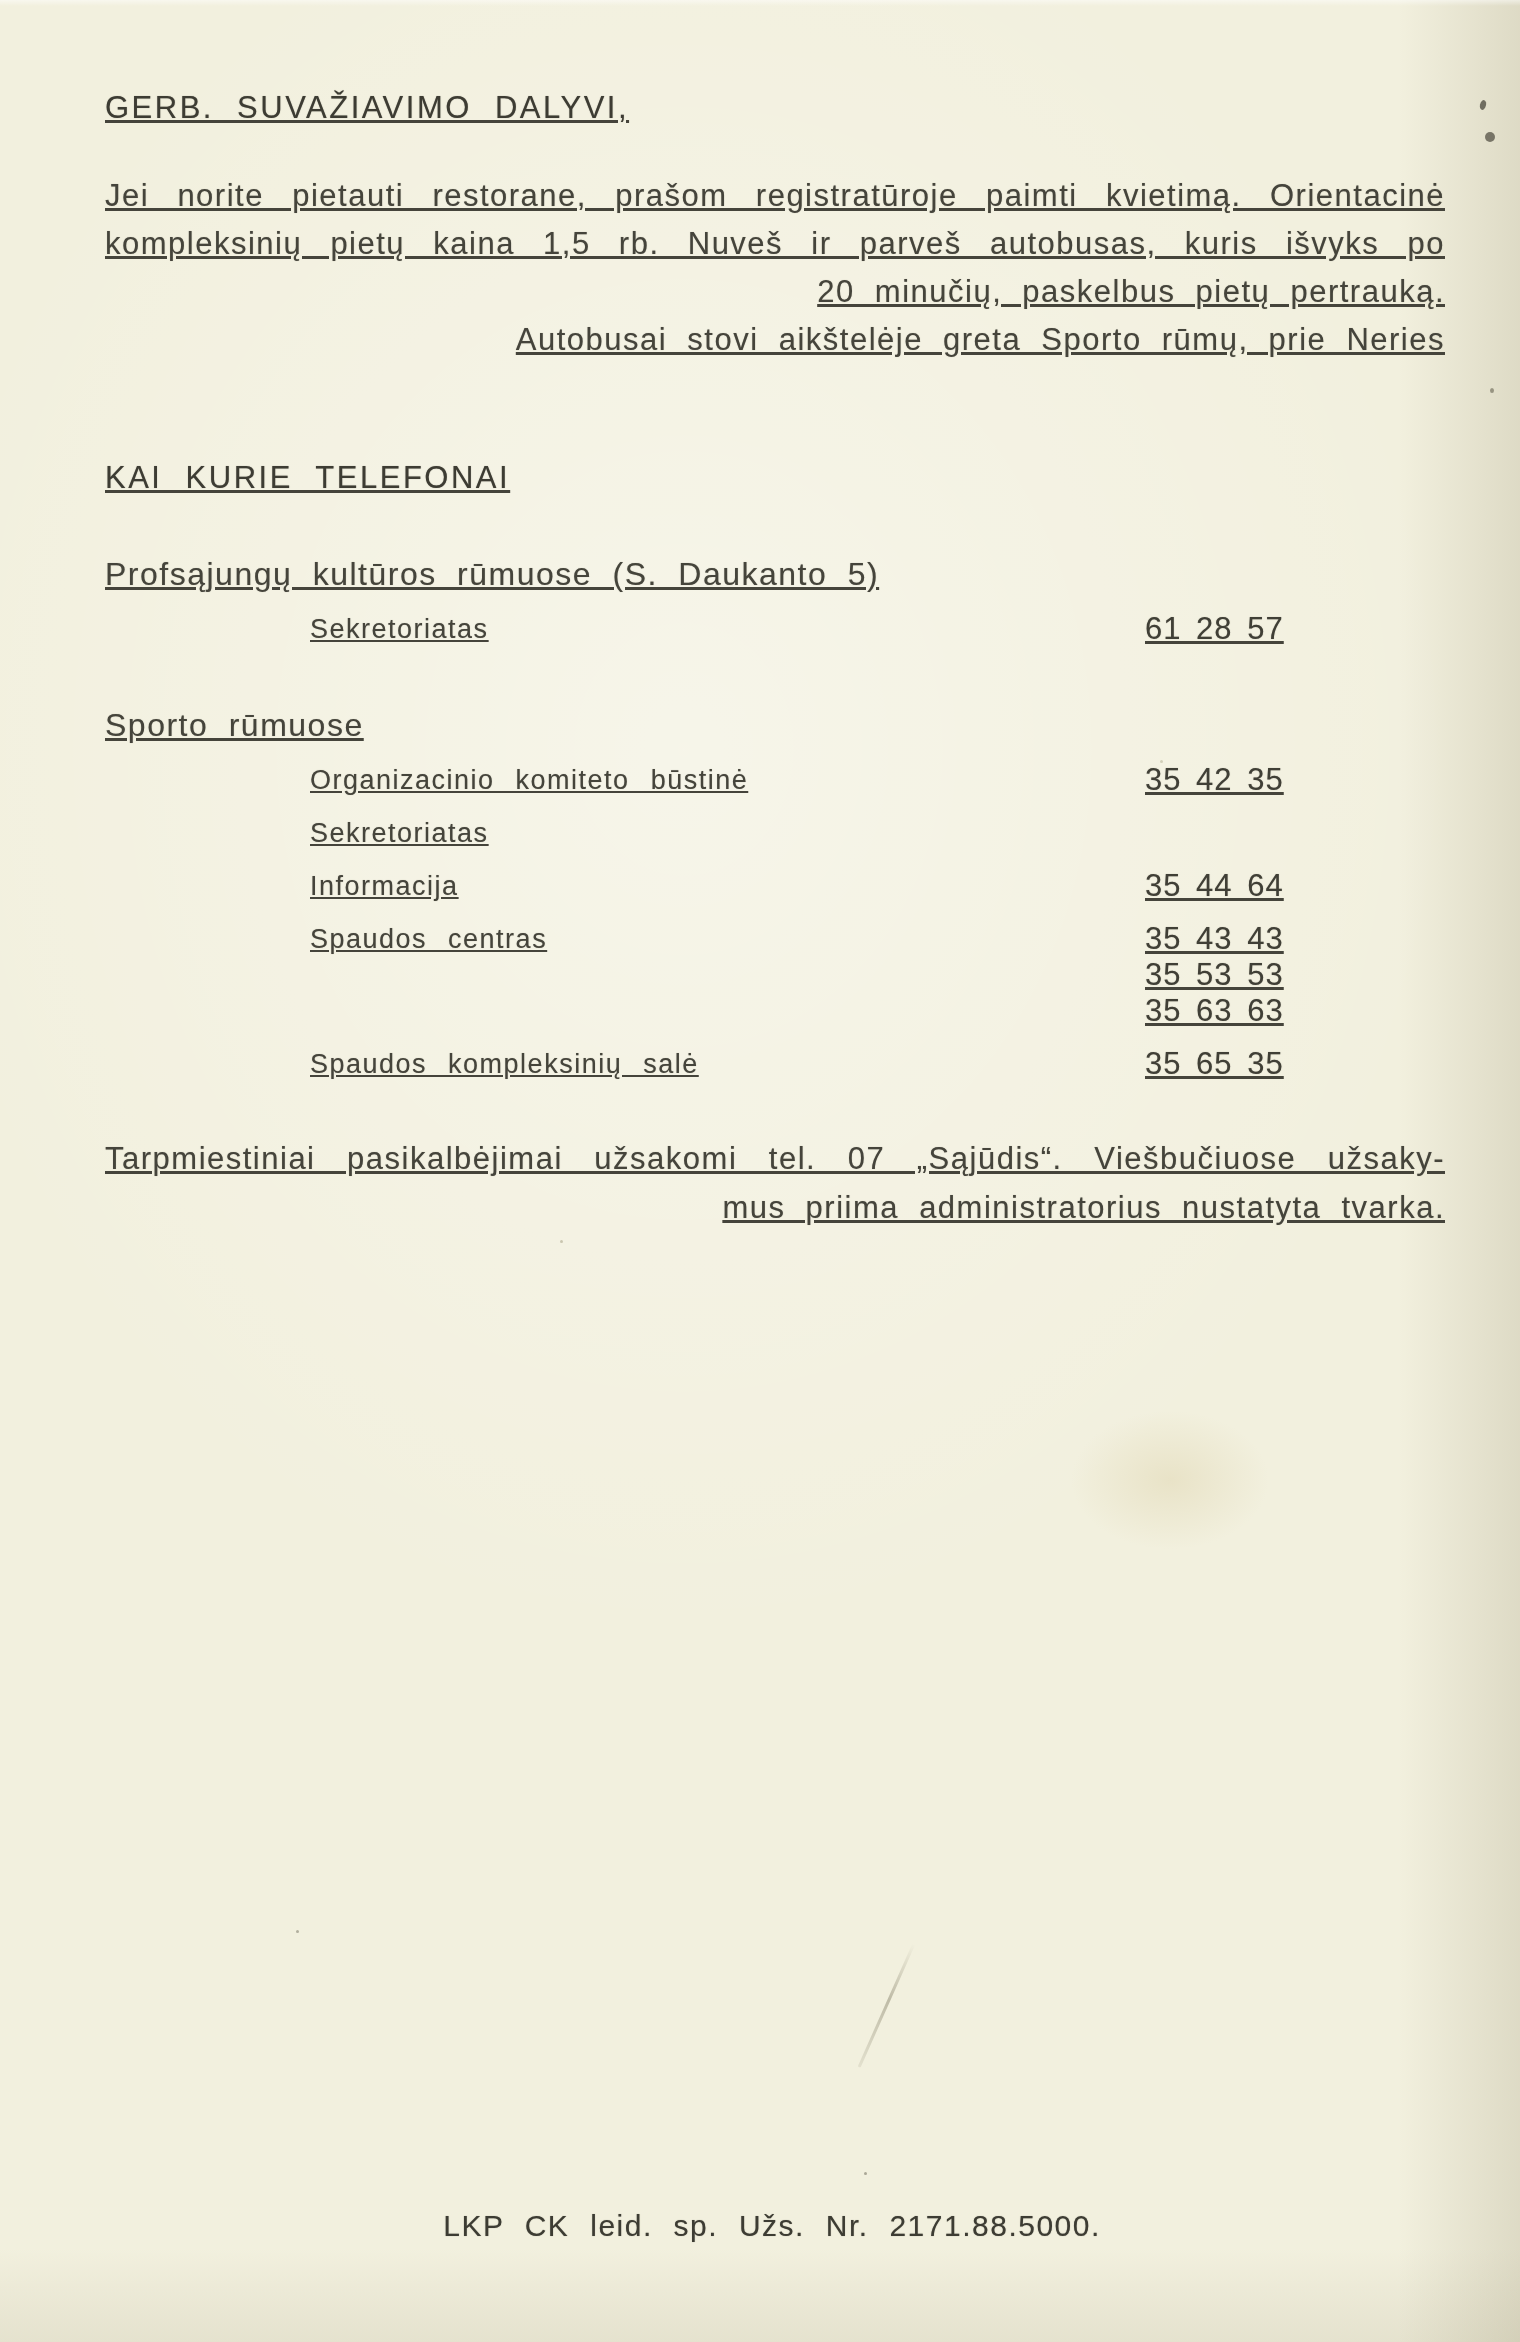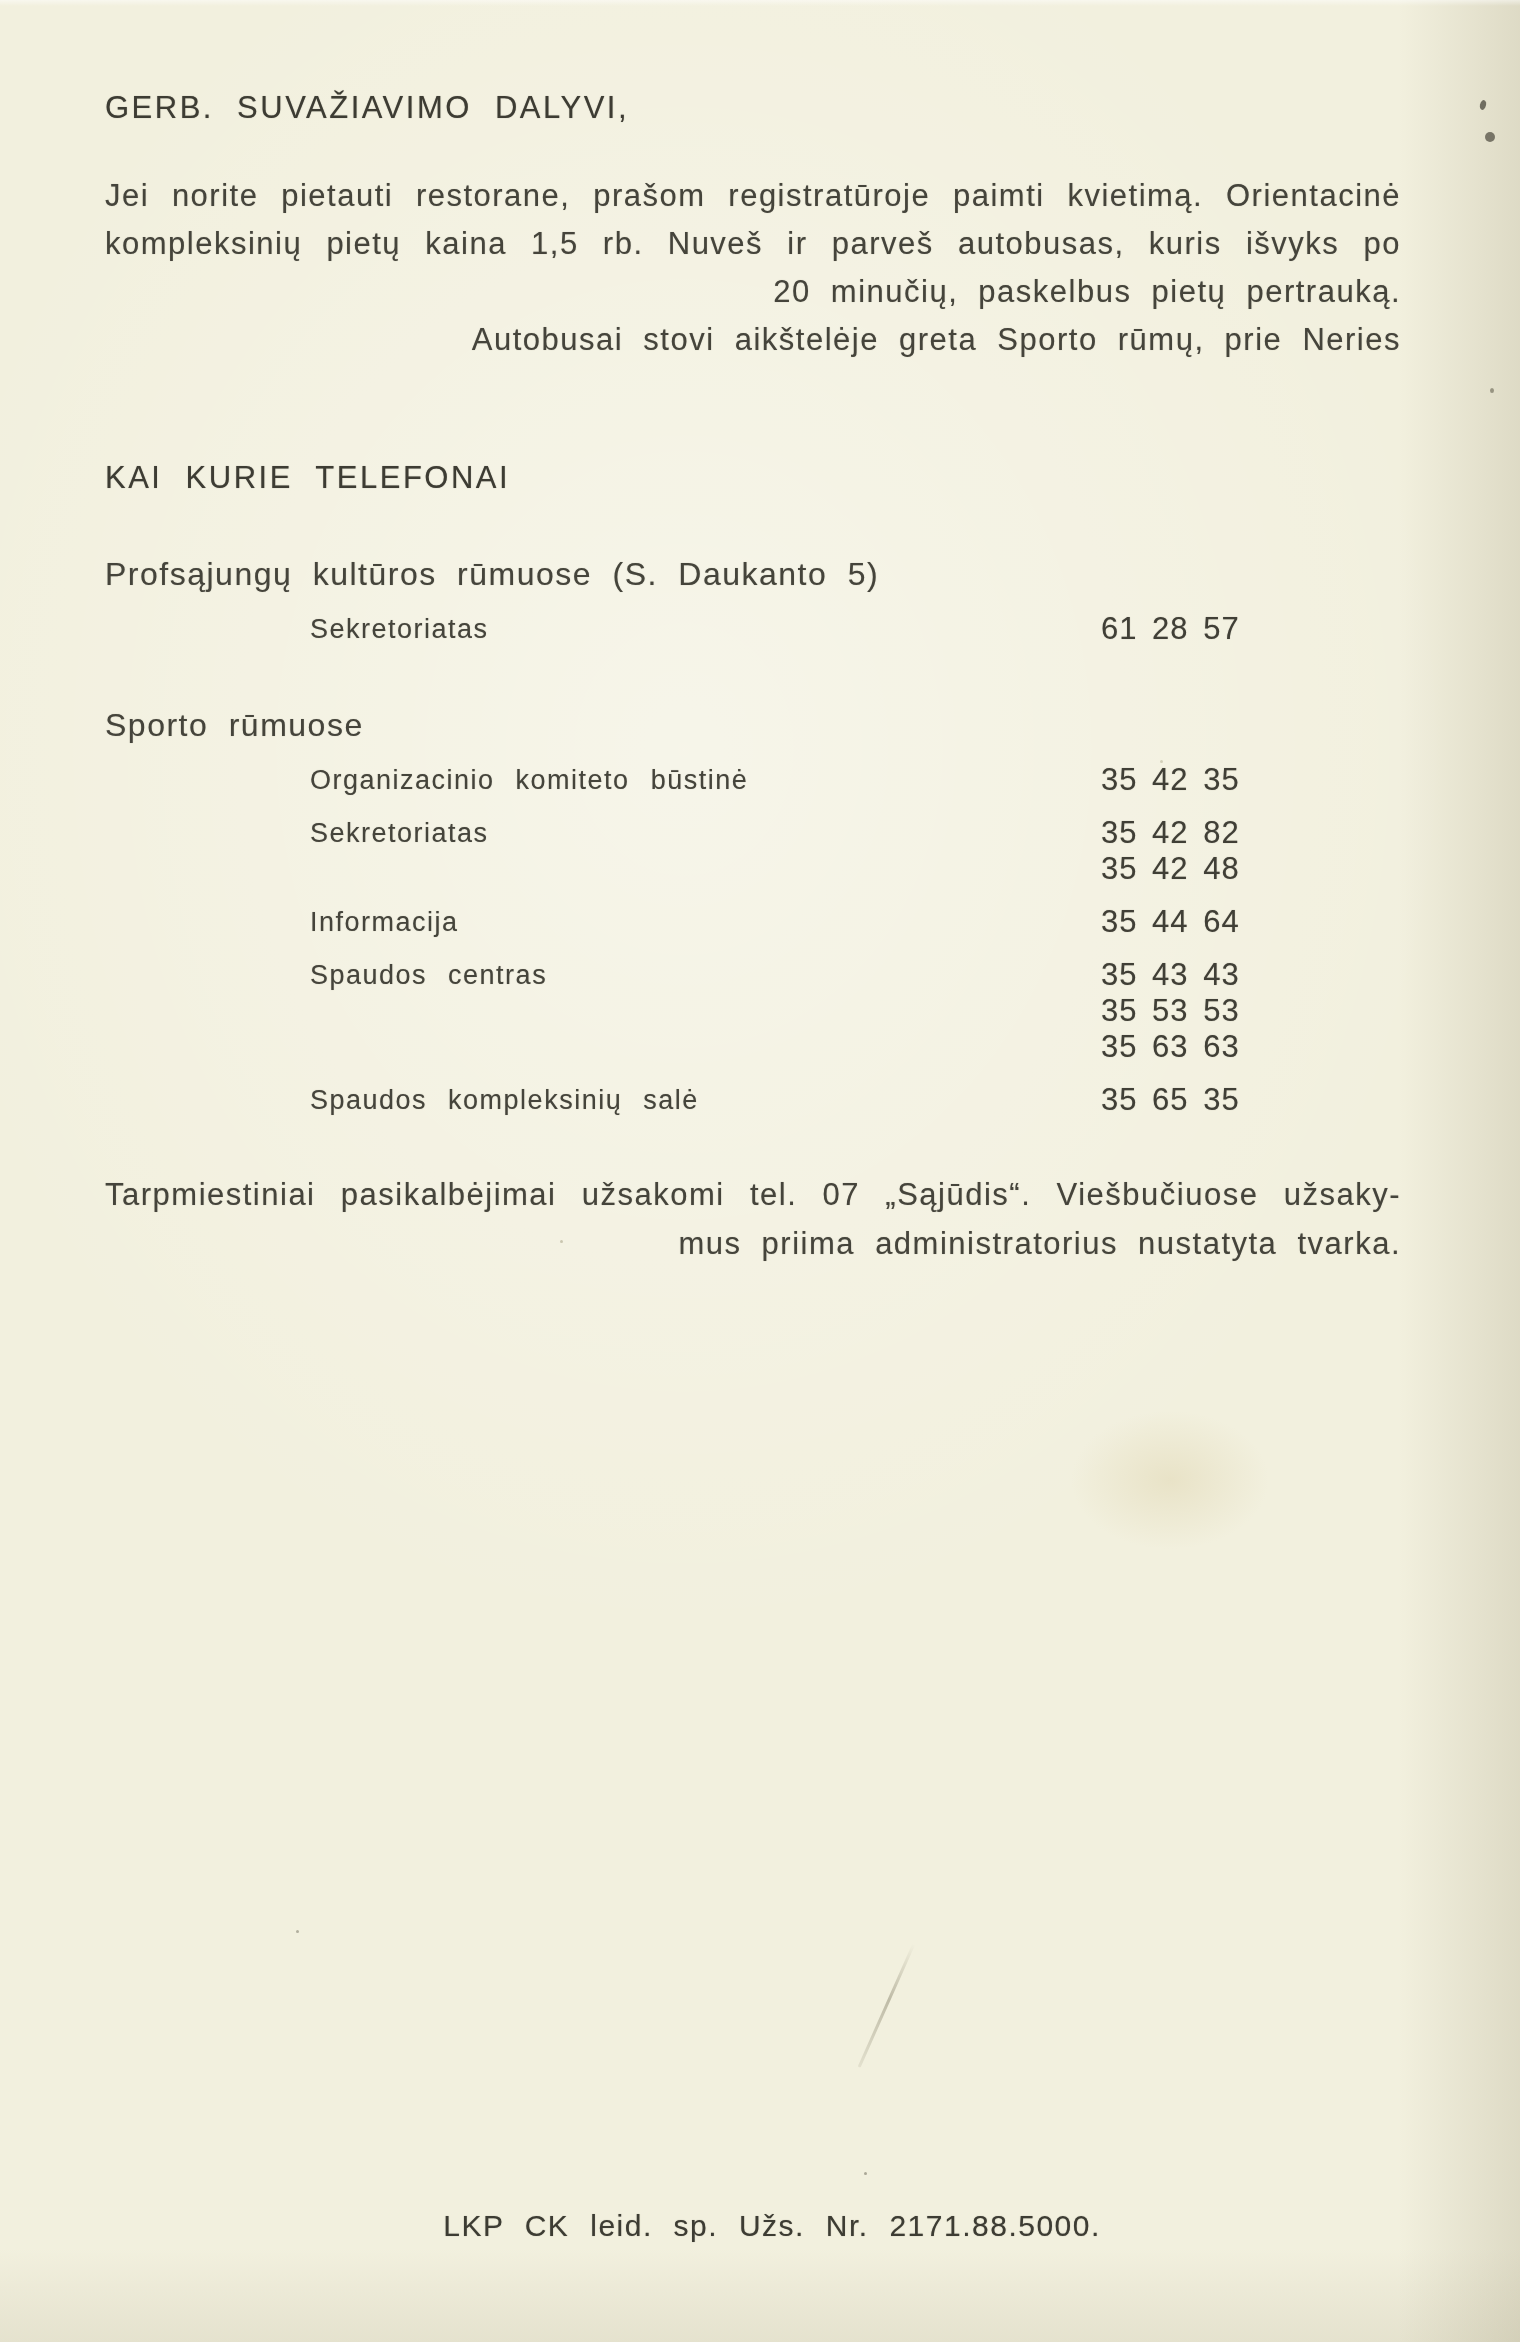--- a/index.html
+++ b/index.html
@@ -9,21 +9,21 @@
     margin:0 auto;
     background:
       radial-gradient(ellipse 1300px 1500px at 45% 32%, rgba(255,255,255,0.35) 0%, rgba(255,255,255,0) 60%),
       linear-gradient(to right, rgba(235,230,210,0.0) 92%, rgba(150,142,110,0.22) 100%),
       linear-gradient(to bottom, rgba(235,230,210,0.0) 96%, rgba(150,142,110,0.14) 100%),
       #f2f0de;
     font-family:"Liberation Sans", sans-serif;
     color:#45443b;
     overflow:hidden;
   }
-  .content { padding:88px 119px 0 105px; }
+  .content { padding:88px 75px 0 105px;text-decoration:underline; }
   .h-caps {
     font-size:31px; font-weight:400; line-height:40px;
     letter-spacing:2.5px; word-spacing:12px;
     margin:0; color:#3d3c33;
     text-shadow:0 0 1px rgba(60,58,48,0.45);
   }
   h1.h-caps { margin-bottom:44px; }
   h2.h-caps { margin-top:94px; }
   .para { font-size:31px; line-height:48px; letter-spacing:1.5px; word-spacing:10px;
           text-shadow:0 0 1px rgba(70,68,58,0.35); }
@@ -100,24 +100,20 @@
         <div class="group group-2">
           <div class="group-title">Sporto rūmuose</div>
           <div class="phone-row">
             <div class="phone-label">Organizacinio komiteto būstinė</div>
             <div class="phone-numbers">
               <div class="phone-number">35 42 35</div>
             </div>
           </div>
           <div class="phone-row">
             <div class="phone-label">Sekretoriatas</div>
-            <div class="phone-numbers">
-              <div class="phone-number">35 42 82</div>
-              <div class="phone-number">35 42 48</div>
-            </div>
           </div>
           <div class="phone-row">
             <div class="phone-label">Informacija</div>
             <div class="phone-numbers">
               <div class="phone-number">35 44 64</div>
             </div>
           </div>
           <div class="phone-row">
             <div class="phone-label">Spaudos centras</div>
             <div class="phone-numbers">

